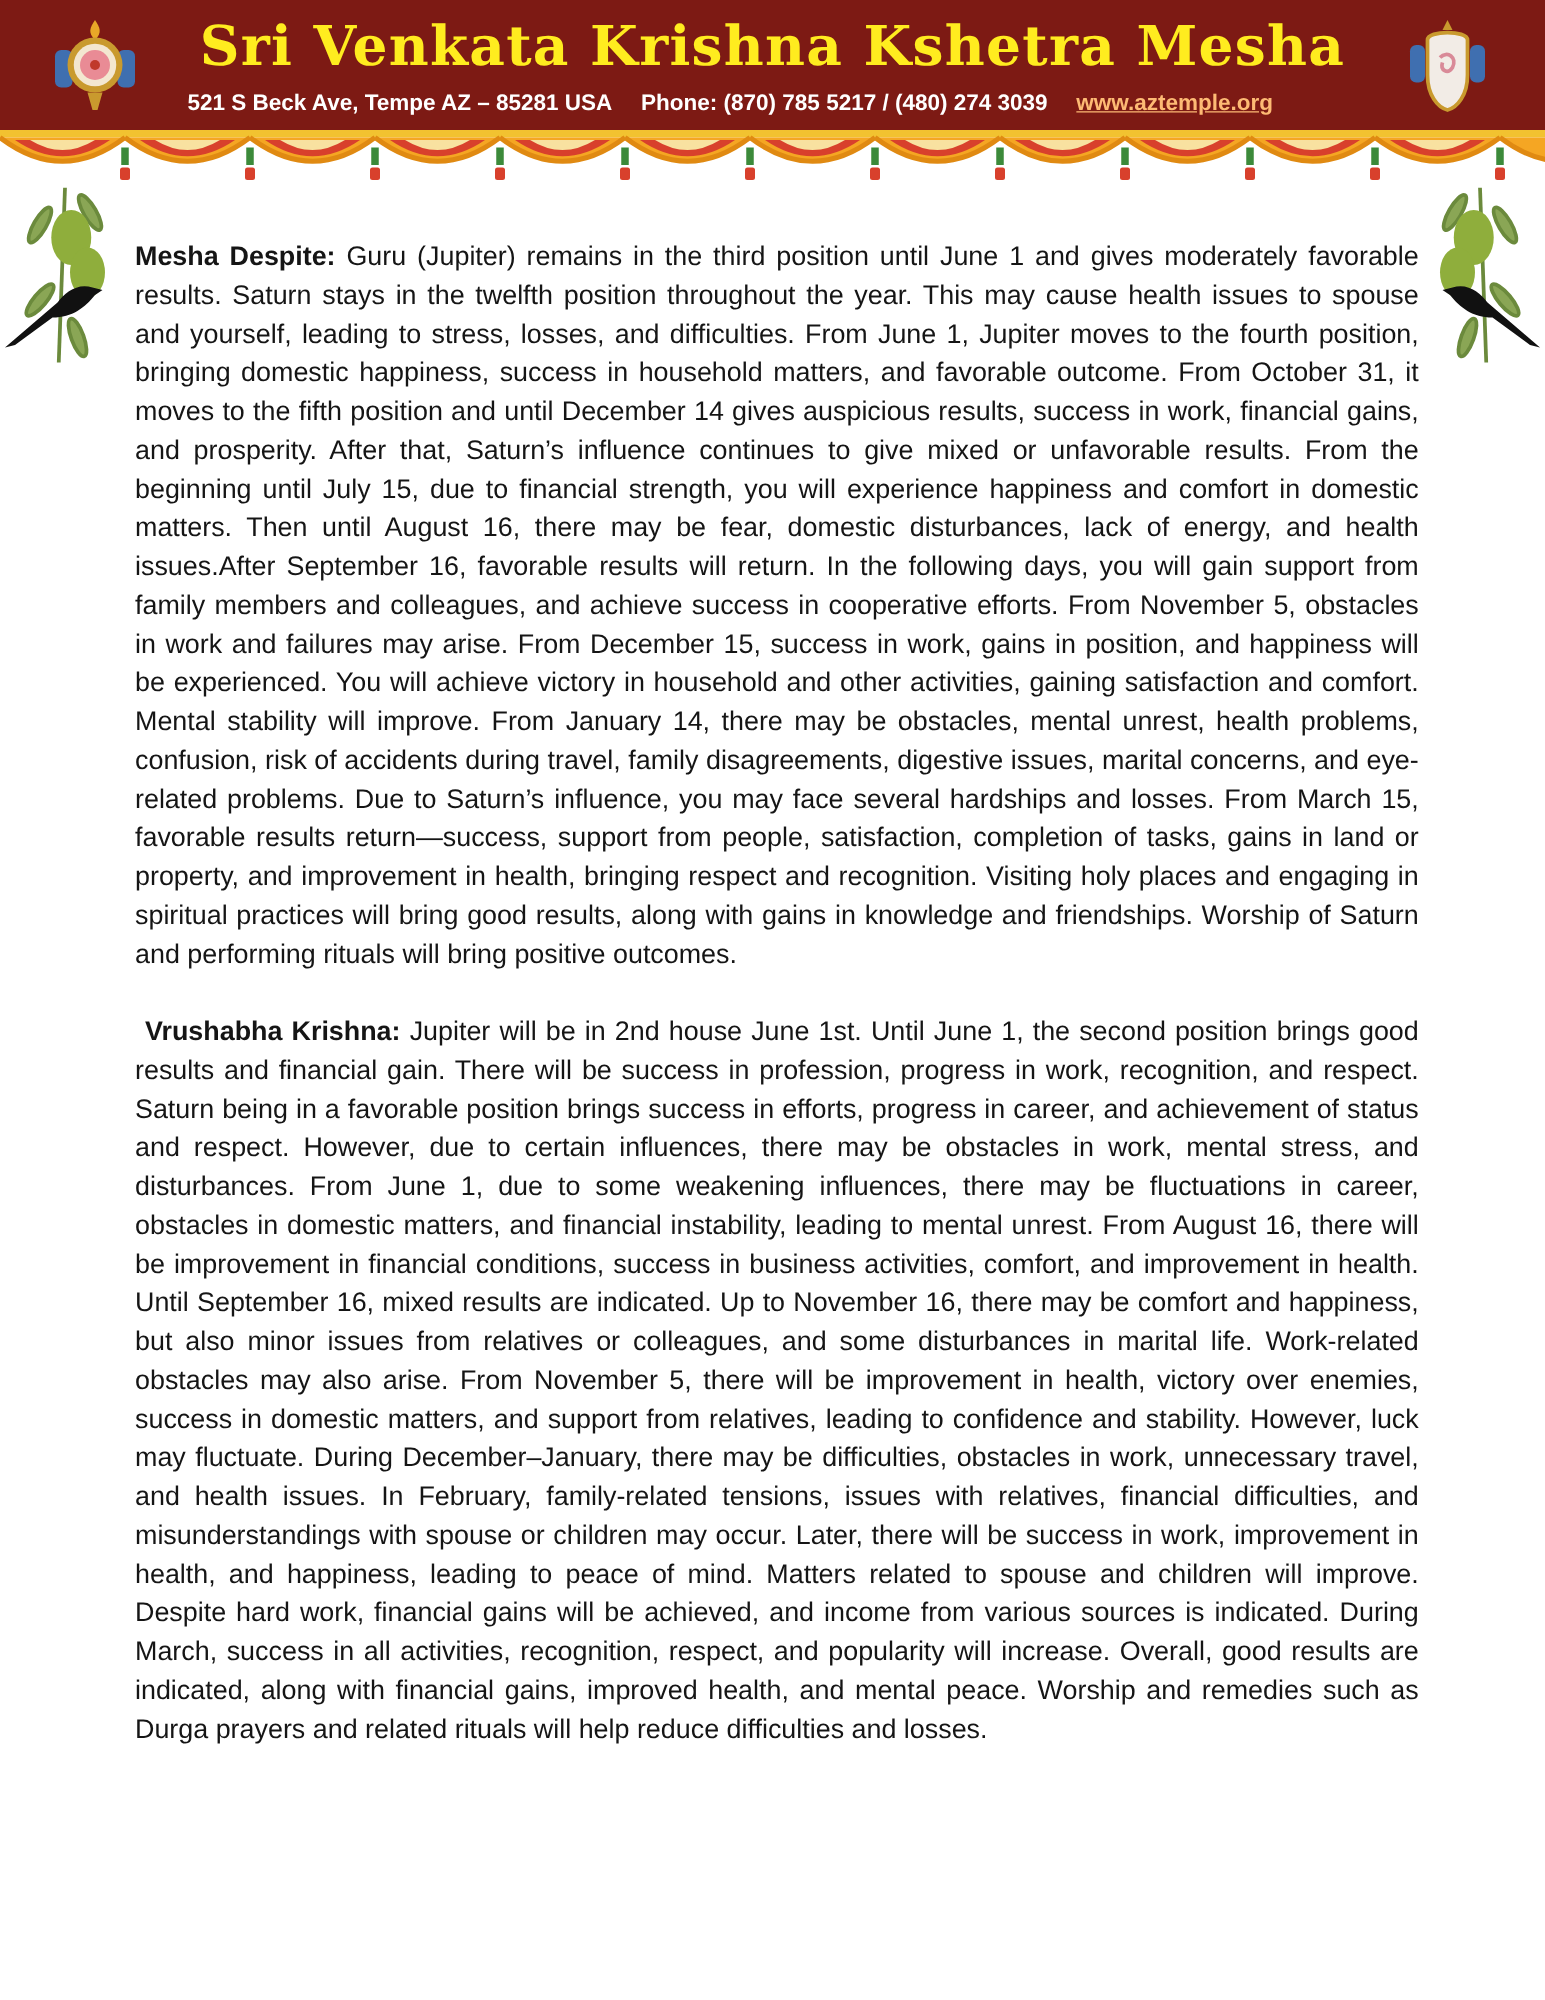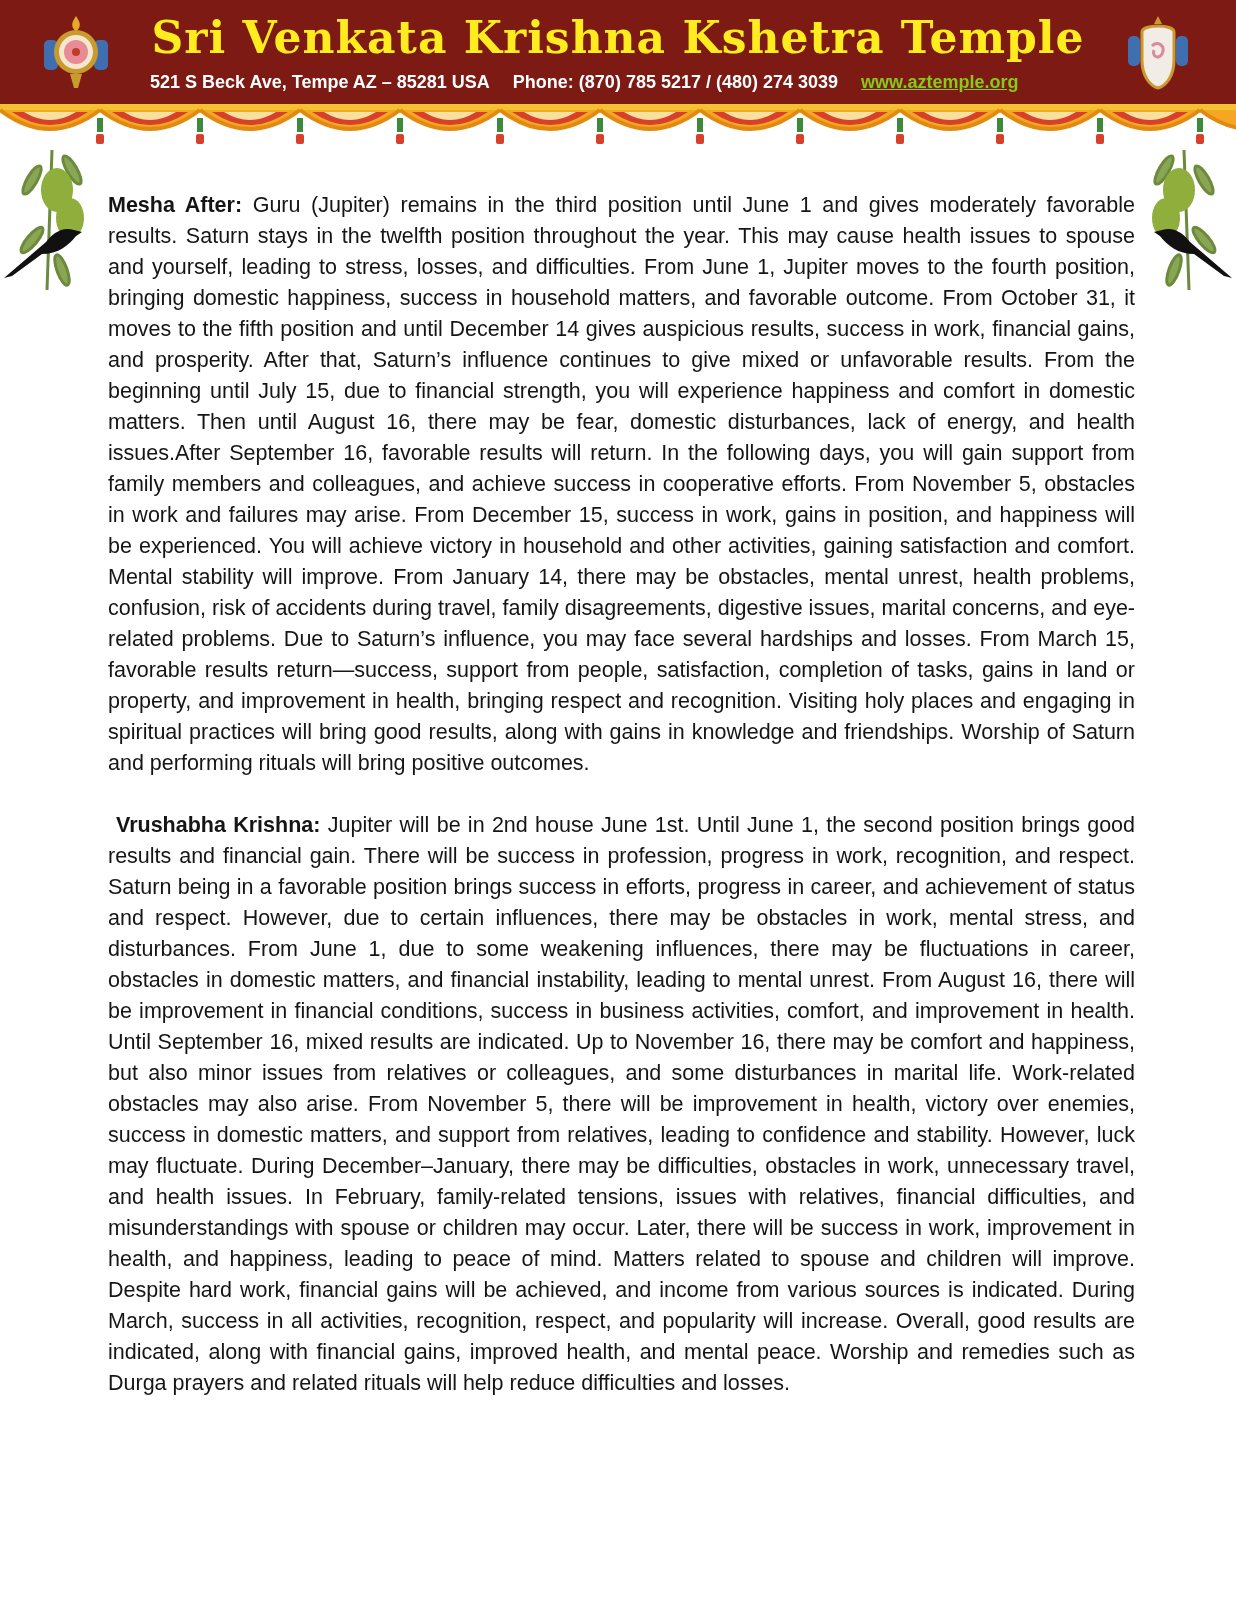--- a/index.html
+++ b/index.html
@@ -15,21 +15,21 @@
     position: absolute; left: 0; width: 1236px; top: 12px; text-align: center;
     font-family: "DejaVu Serif", "Liberation Serif", serif; font-weight: bold;
     font-size: 44px; color: #ffec1f; letter-spacing: 1px; line-height: 52px;
   }
   .subline {
     position: absolute; left: 150px; top: 70px; font-size: 18px; font-weight: bold;
     color: #ffffff; white-space: nowrap; line-height: 24px;
     font-family: "Liberation Sans", "DejaVu Sans", sans-serif;
   }
   .subline span { margin-right: 18px; }
-  .subline a { color: #84cc16; text-decoration: underline; text-align: center; }
+  .subline a { color: #fdba74; text-decoration: underline; text-align: center; }
   .emblem {
     position: absolute; top: 14px; width: 72px; height: 76px;
   }
   .emblem.left { left: 40px; }
   .emblem.right { left: 1122px; }
   .toran {
     position: absolute; left: 0; top: 104px; width: 1236px; height: 52px; overflow: hidden;
   }
   .corner {
     position: absolute; top: 150px; width: 100px; height: 150px;
@@ -52,21 +52,21 @@
   <svg class="emblem left" viewBox="0 0 72 76">
     <path d="M36 2 C40 8 42 12 36 18 C30 12 32 8 36 2Z" fill="#e8a828"></path>
     <rect x="4" y="26" width="14" height="30" rx="5" fill="#3f6fb0"></rect>
     <rect x="54" y="26" width="14" height="30" rx="5" fill="#3f6fb0"></rect>
     <circle cx="36" cy="38" r="22" fill="#c99a2e"></circle>
     <circle cx="36" cy="38" r="17" fill="#f3e7d0"></circle>
     <circle cx="36" cy="38" r="12" fill="#e98b95"></circle>
     <circle cx="36" cy="38" r="4" fill="#c0392b"></circle>
     <path d="M30 60 L42 60 L38 74 L34 74Z" fill="#c99a2e"></path>
   </svg>
-  <div class="title">Sri Venkata Krishna Kshetra Temple</div>
+  <div class="title">Sri Venkata Krishna Kshetra Mesha</div>
   <div class="subline">
     <span>521 S Beck Ave, Tempe AZ – 85281 USA</span>
     <span>Phone: (870) 785 5217 / (480) 274 3039</span>
     <a>www.aztemple.org</a>
   </div>
   <svg class="emblem right" viewBox="0 0 72 76">
     <path d="M36 2 L40 10 L32 10Z" fill="#c99a2e"></path>
     <rect x="6" y="22" width="12" height="30" rx="5" fill="#3f6fb0"></rect>
     <rect x="54" y="22" width="12" height="30" rx="5" fill="#3f6fb0"></rect>
     <path d="M20 18 C20 10 52 10 52 18 L52 46 C52 62 44 72 36 74 C28 72 20 62 20 46Z" fill="#f2ece6" stroke="#c99a2e" stroke-width="3"></path>
@@ -165,20 +165,20 @@
     <ellipse cx="30" cy="90" rx="5" ry="16" transform="rotate(40 30 90)"></ellipse>
     <ellipse cx="60" cy="120" rx="5" ry="16" transform="rotate(-20 60 120)"></ellipse>
   </g>
   <ellipse cx="55" cy="40" rx="16" ry="22" fill="#8fae3c"></ellipse>
   <ellipse cx="68" cy="68" rx="14" ry="20" fill="#8fae3c"></ellipse>
   <path d="M72 80 C60 76 50 84 44 92 L2 128 L10 126 L40 104 C56 104 66 96 74 86 L80 82Z" fill="#111"></path>
 </svg>
 
 <div class="content">
   <p class="para">
-    <b>Mesha After:</b>
+    <b>Mesha Despite:</b>
     <span>Guru (Jupiter) remains in the third position until June 1 and gives moderately favorable results. Saturn stays in the twelfth position throughout the year. This may cause health issues to spouse and yourself, leading to stress, losses, and difficulties. From June 1, Jupiter moves to the fourth position, bringing domestic happiness, success in household matters, and favorable outcome. From October 31, it moves to the fifth position and until December 14 gives auspicious results, success in work, financial gains, and prosperity. After that, Saturn’s influence continues to give mixed or unfavorable results. From the beginning until July 15, due to financial strength, you will experience happiness and comfort in domestic matters. Then until August 16, there may be fear, domestic disturbances, lack of energy, and health issues.After September 16, favorable results will return. In the following days, you will gain support from family members and colleagues, and achieve success in cooperative efforts. From November 5, obstacles in work and failures may arise. From December 15, success in work, gains in position, and happiness will be experienced. You will achieve victory in household and other activities, gaining satisfaction and comfort. Mental stability will improve. From January 14, there may be obstacles, mental unrest, health problems, confusion, risk of accidents during travel, family disagreements, digestive issues, marital concerns, and eye-related problems. Due to Saturn’s influence, you may face several hardships and losses. From March 15, favorable results return—success, support from people, satisfaction, completion of tasks, gains in land or property, and improvement in health, bringing respect and recognition. Visiting holy places and engaging in spiritual practices will bring good results, along with gains in knowledge and friendships. Worship of Saturn and performing rituals will bring positive outcomes.</span>
   </p>
   <p class="para indent">
     <b>Vrushabha Krishna:</b>
     <span>Jupiter will be in 2nd house June 1st. Until June 1, the second position brings good results and financial gain. There will be success in profession, progress in work, recognition, and respect. Saturn being in a favorable position brings success in efforts, progress in career, and achievement of status and respect. However, due to certain influences, there may be obstacles in work, mental stress, and disturbances. From June 1, due to some weakening influences, there may be fluctuations in career, obstacles in domestic matters, and financial instability, leading to mental unrest. From August 16, there will be improvement in financial conditions, success in business activities, comfort, and improvement in health. Until September 16, mixed results are indicated. Up to November 16, there may be comfort and happiness, but also minor issues from relatives or colleagues, and some disturbances in marital life. Work-related obstacles may also arise. From November 5, there will be improvement in health, victory over enemies, success in domestic matters, and support from relatives, leading to confidence and stability. However, luck may fluctuate. During December–January, there may be difficulties, obstacles in work, unnecessary travel, and health issues. In February, family-related tensions, issues with relatives, financial difficulties, and misunderstandings with spouse or children may occur. Later, there will be success in work, improvement in health, and happiness, leading to peace of mind. Matters related to spouse and children will improve. Despite hard work, financial gains will be achieved, and income from various sources is indicated. During March, success in all activities, recognition, respect, and popularity will increase. Overall, good results are indicated, along with financial gains, improved health, and mental peace. Worship and remedies such as Durga prayers and related rituals will help reduce difficulties and losses.</span>
   </p>
 </div>
 
 </body></html>

